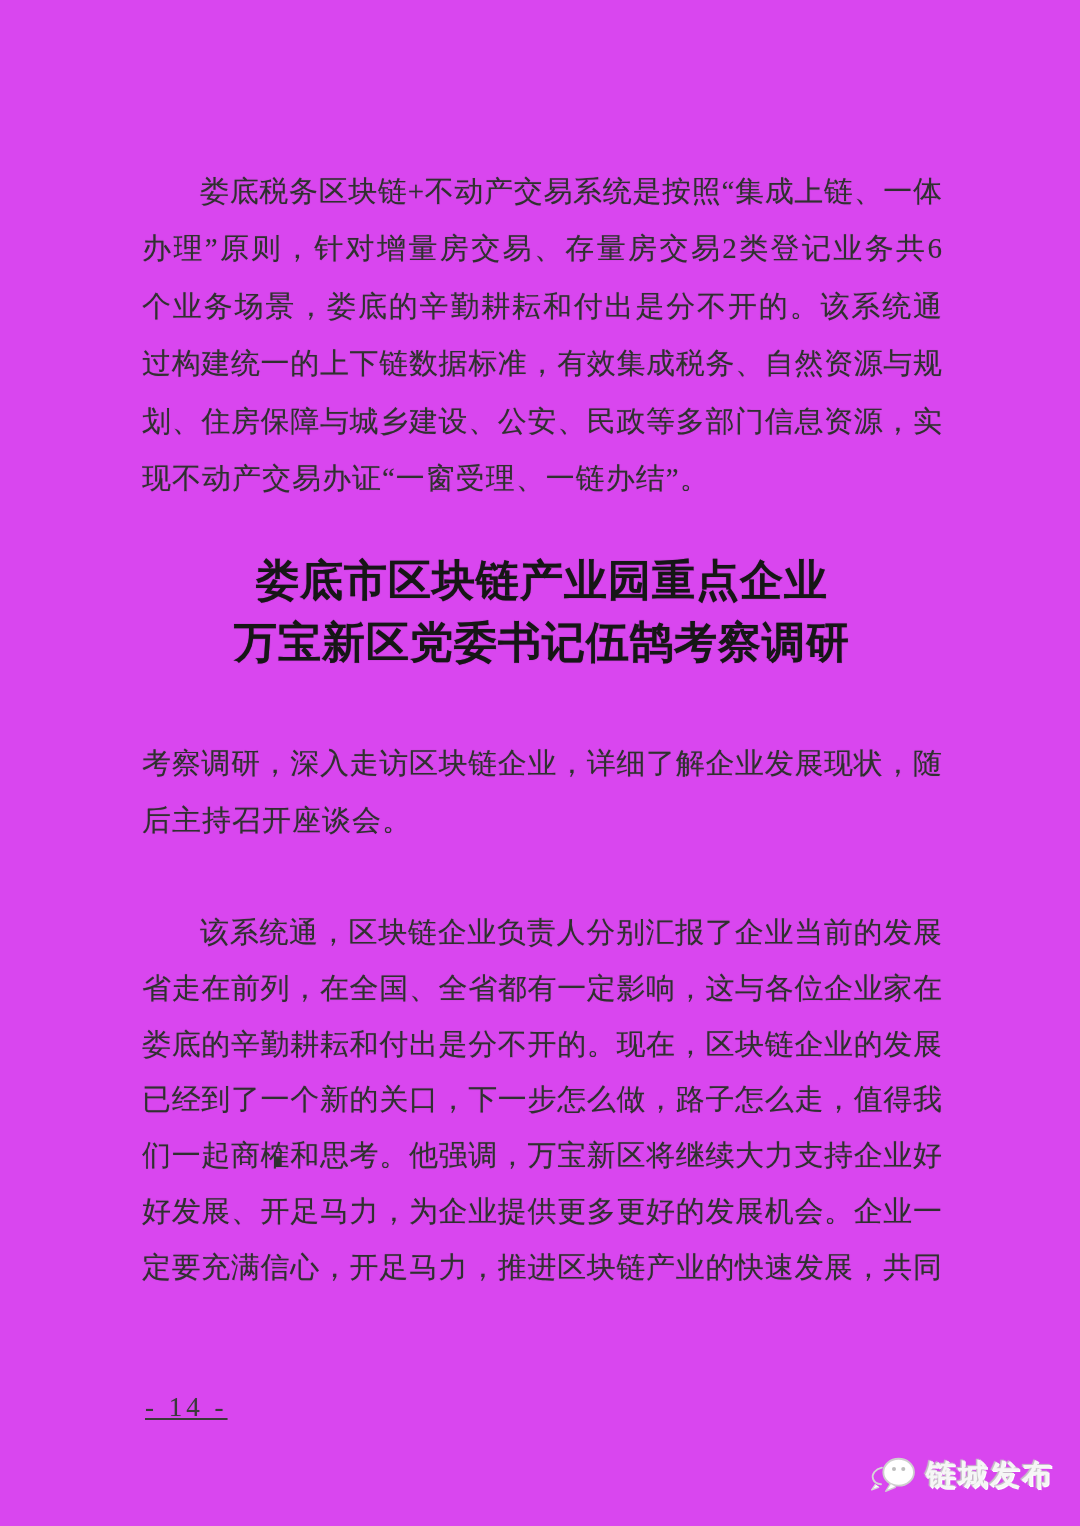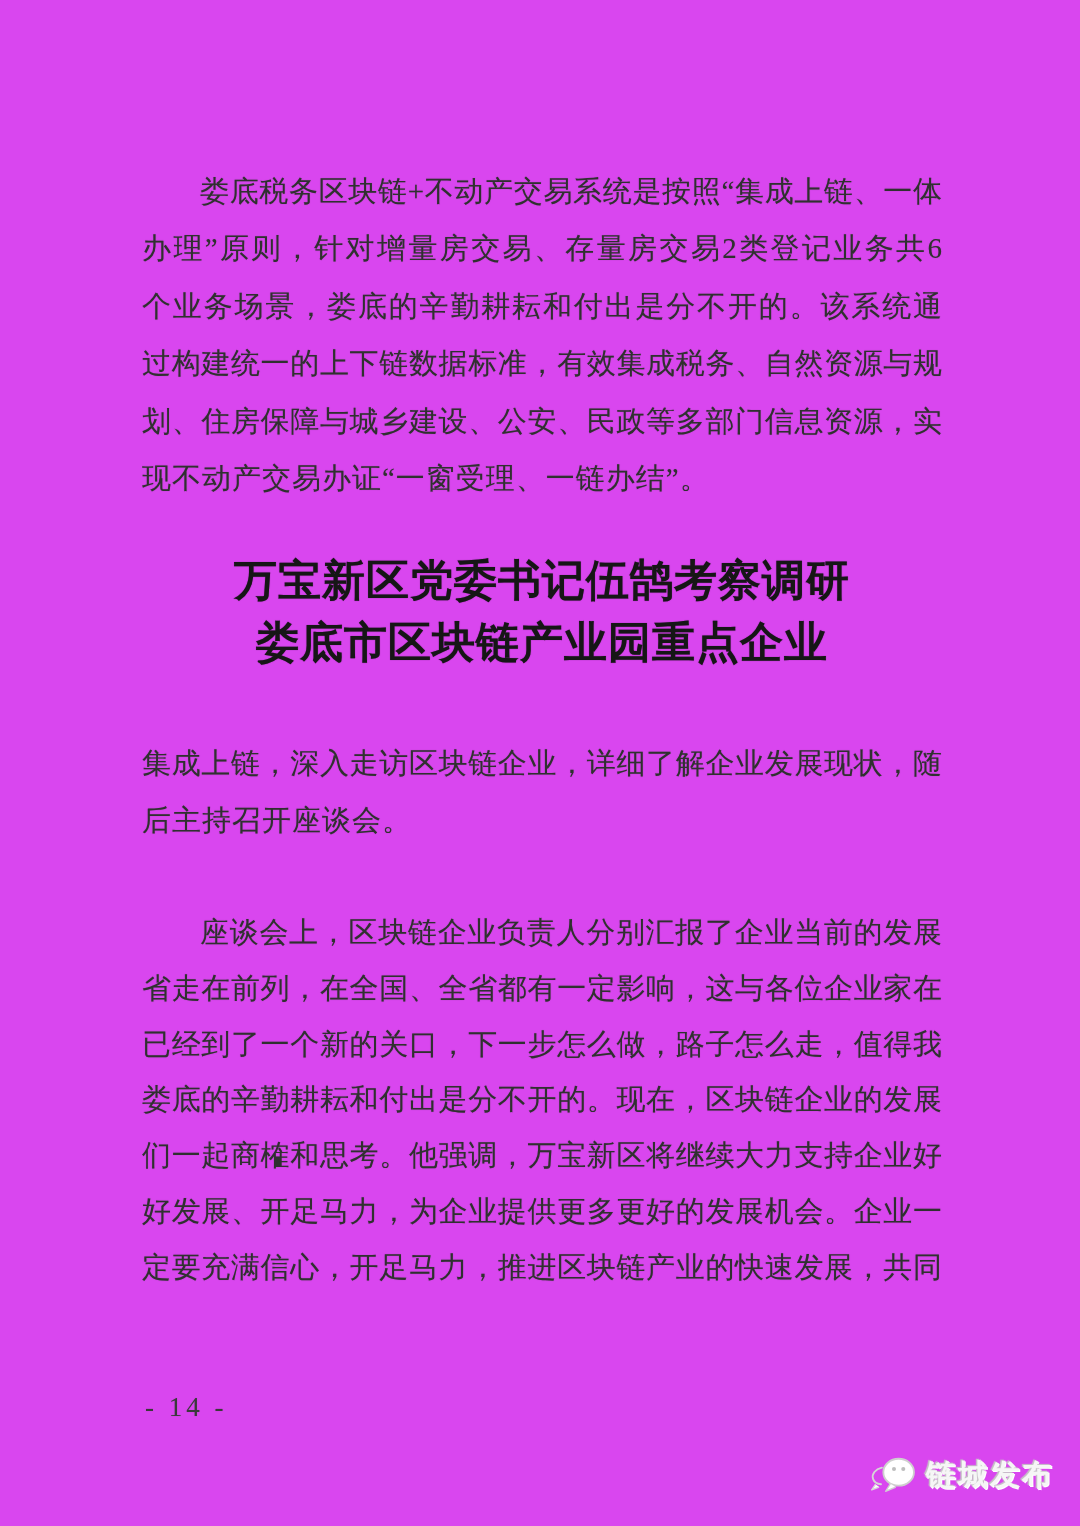--- a/index.html
+++ b/index.html
@@ -33,20 +33,21 @@
     font-size:43px;font-weight:bold;line-height:62px;
     color:#161616;letter-spacing:1px;
     text-shadow:0 0 1px rgba(0,0,0,.5);
     font-family:"Liberation Serif","DejaVu Serif",serif;
   }
   
   .pagenum{
     position:absolute;left:145px;top:1392px;
     font-size:27px;color:#3a3a3a;letter-spacing:4px;
     text-shadow:0 0 1px rgba(80,80,80,.4);
+    text-decoration:underline;
   }
   
   .watermark{
     position:absolute;left:868px;top:1452px;
     display:flex;align-items:center;gap:6px;
     user-select:none;
   }
   .watermark .wm-text{
     font-family:"Liberation Sans","DejaVu Sans",sans-serif;
     font-size:30px;font-weight:bold;
@@ -65,34 +66,34 @@
   <section class="textblock p1">
     <div class="line first">娄底税务区块链+不动产交易系统是按照“集成上链、一体</div>
     <div class="line">办理”原则，针对增量房交易、存量房交易2类登记业务共6</div>
     <div class="line">个业务场景，娄底的辛勤耕耘和付出是分不开的。该系统通</div>
     <div class="line">过构建统一的上下链数据标准，有效集成税务、自然资源与规</div>
     <div class="line">划、住房保障与城乡建设、公安、民政等多部门信息资源，实</div>
     <div class="line last">现不动产交易办证“一窗受理、一链办结”。</div>
   </section>
 
   <h1 class="headline">
+    <div>娄底市区块链产业园重点企业</div>
     <div>万宝新区党委书记伍鹄考察调研</div>
-    <div>娄底市区块链产业园重点企业</div>
   </h1>
 
   <section class="textblock p2">
-    <div class="line">集成上链，深入走访区块链企业，详细了解企业发展现状，随</div>
+    <div class="line">考察调研，深入走访区块链企业，详细了解企业发展现状，随</div>
     <div class="line last">后主持召开座谈会。</div>
   </section>
 
   <section class="textblock p3">
-    <div class="line first">座谈会上，区块链企业负责人分别汇报了企业当前的发展</div>
+    <div class="line first">该系统通，区块链企业负责人分别汇报了企业当前的发展</div>
     <div class="line">省走在前列，在全国、全省都有一定影响，这与各位企业家在</div>
+    <div class="line">娄底的辛勤耕耘和付出是分不开的。现在，区块链企业的发展</div>
     <div class="line">已经到了一个新的关口，下一步怎么做，路子怎么走，值得我</div>
-    <div class="line">娄底的辛勤耕耘和付出是分不开的。现在，区块链企业的发展</div>
     <div class="line">们一起商榷和思考。他强调，万宝新区将继续大力支持企业好</div>
     <div class="line">好发展、开足马力，为企业提供更多更好的发展机会。企业一</div>
     <div class="line">定要充满信心，开足马力，推进区块链产业的快速发展，共同</div>
   </section>
 
   <div class="pagenum">- 14 -</div>
 
   <div class="watermark">
     <span>
       <svg width="52" height="46" viewBox="0 0 56 48" aria-hidden="true">

